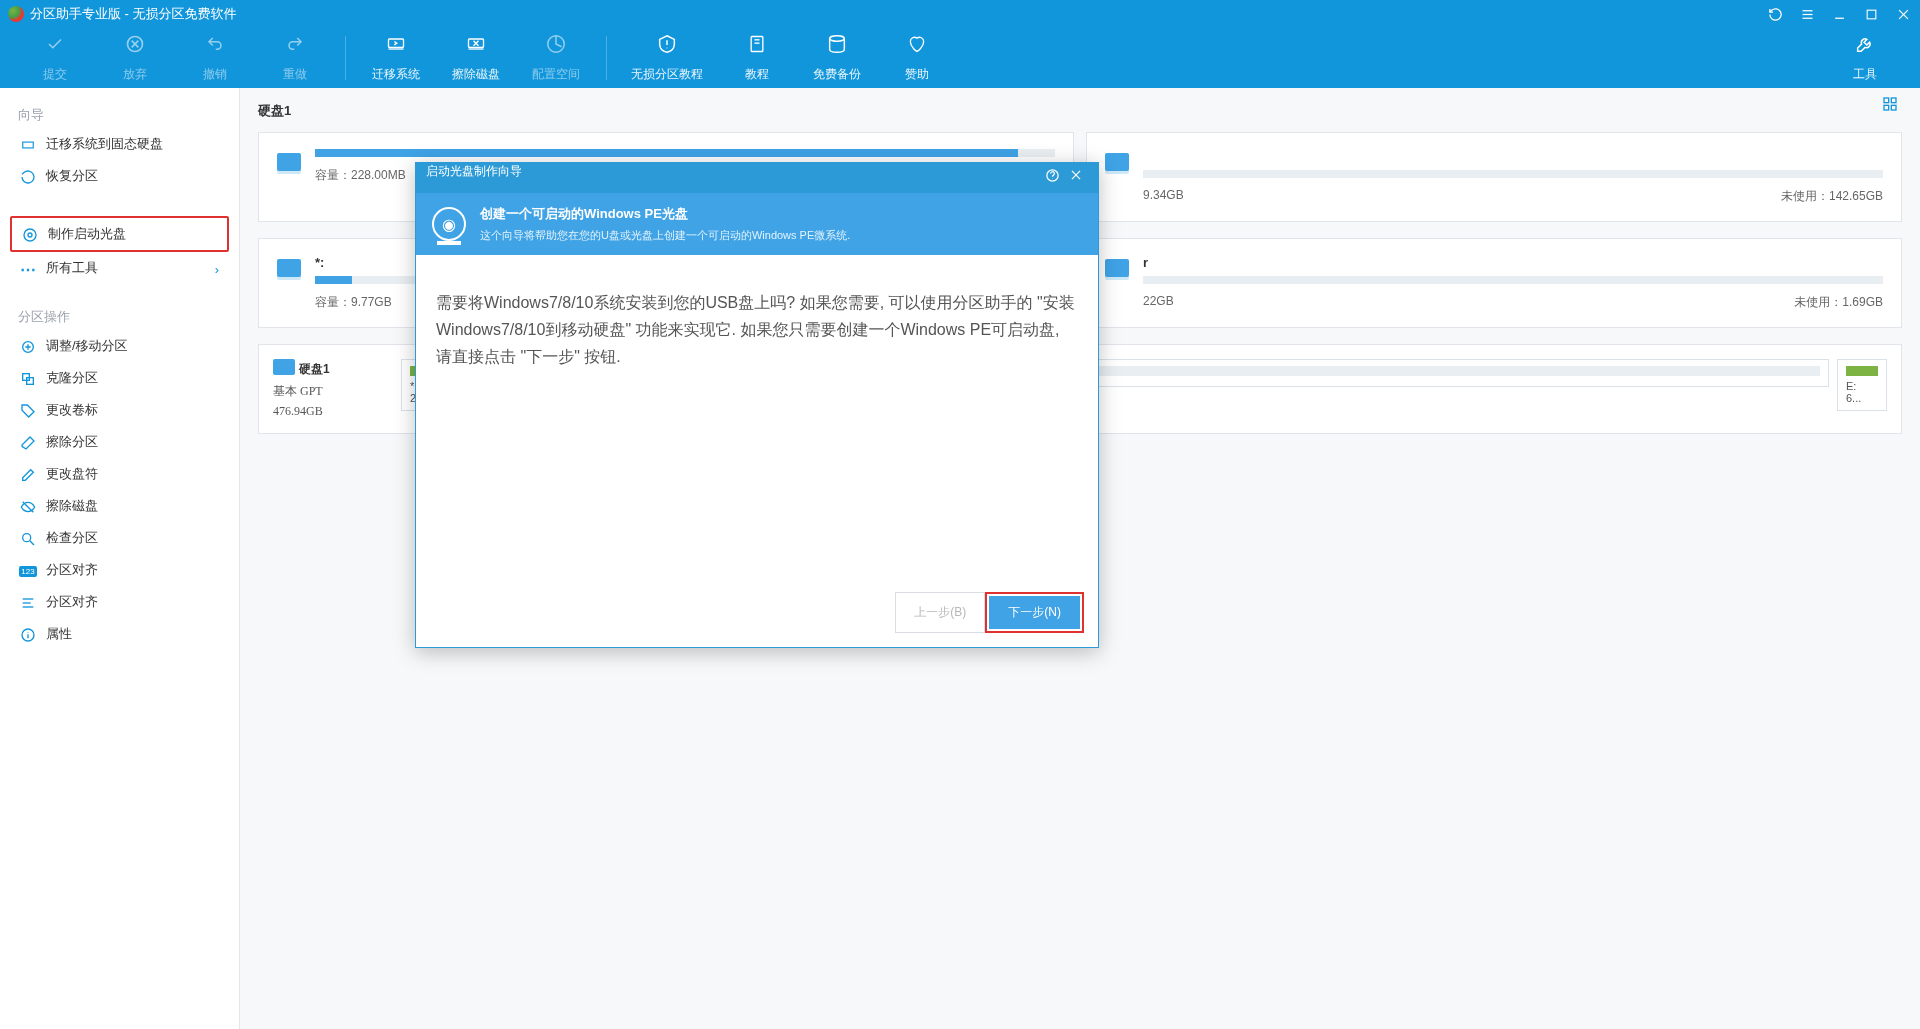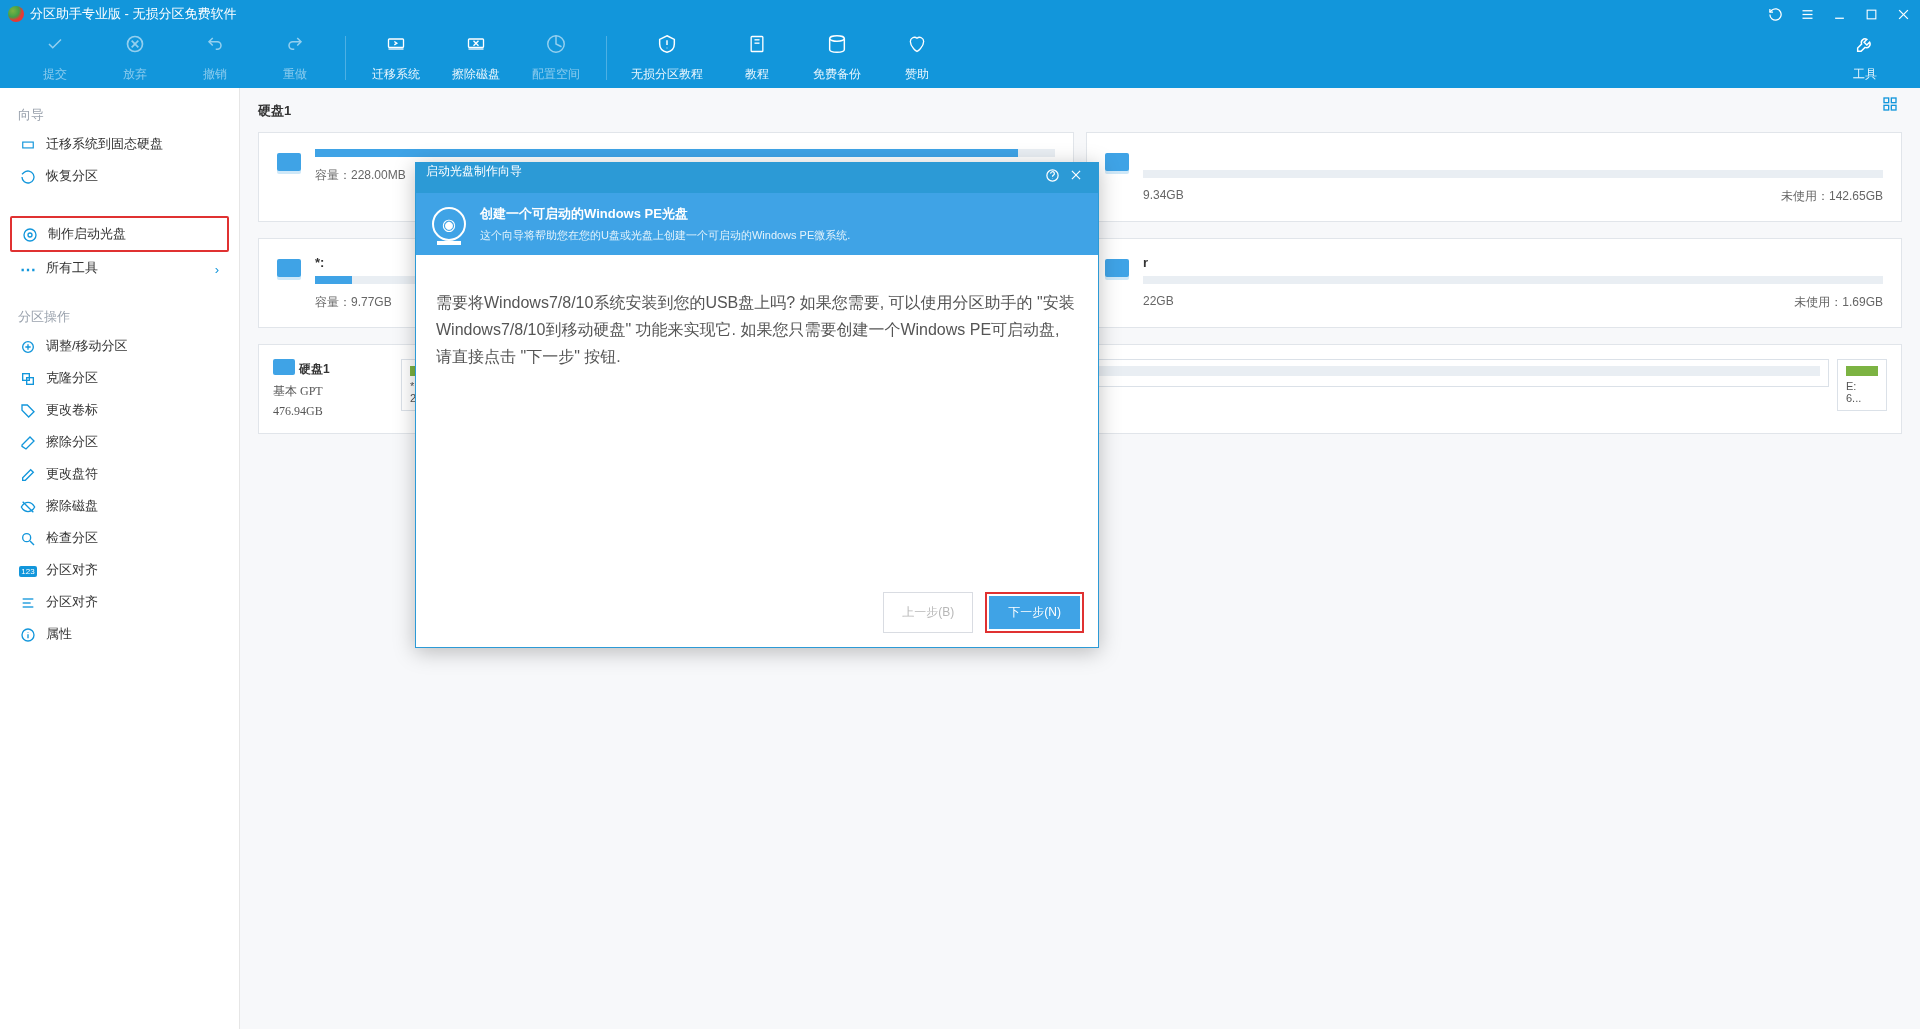--- a/index.html
+++ b/index.html
@@ -53,21 +53,21 @@
 .modal { position: absolute; left: 415px; top: 162px; width: 684px; height: 486px; background: #fff; border: 1px solid #2c9ad6; box-shadow: 0 4px 20px rgba(0,0,0,0.25); display: flex; flex-direction: column; pointer-events: auto; }
 .modal-title { height: 30px; background: #2c9ad6; color: #fff; display: flex; align-items: flex-start; padding: 0 10px; font-size: 12px; }
 .modal-title .mt-text { flex: 1; }
 .modal-title .mt-btn { width: 24px; height: 24px; display: flex; align-items: center; justify-content: center; cursor: pointer; }
 .modal-header { background: #3fa3e6; color: #fff; padding: 12px 16px; display: flex; gap: 14px; align-items: center; }
 .modal-header .mh-icon { width: 34px; height: 34px; border: 2px solid #fff; border-radius: 50%; display: flex; align-items: center; justify-content: center; font-size: 16px; position: relative; }
 .modal-header .mh-icon::after { content: ""; position: absolute; bottom: -6px; width: 24px; height: 4px; background: #fff; }
 .modal-header .mh-title { font-size: 13px; font-weight: bold; }
 .modal-header .mh-sub { font-size: 11px; color: #e3f3fc; margin-top: 5px; }
 .modal-body { flex: 1; padding: 34px 20px; font-size: 16px; color: #555; line-height: 1.7; }
-.modal-footer { padding: 14px; display: flex; justify-content: flex-end; gap: 12px; }
+.modal-footer { padding: 14px; display: flex; justify-content: flex-end; }
 .btn { border: 1px solid #c0c6cf; background: #fff; color: #888; font-size: 12px; padding: 7px 18px; cursor: pointer; }
 .btn.disabled { opacity: 0.6; cursor: default; }
 .btn.primary { background: #3fa3e6; border-color: #3fa3e6; color: #fff; }
 .btn-highlight { border: 2px solid #e03131; padding: 2px; display: inline-block; }
 
 svg { display: block; }
 </style>
 </head>
 <body>
 

